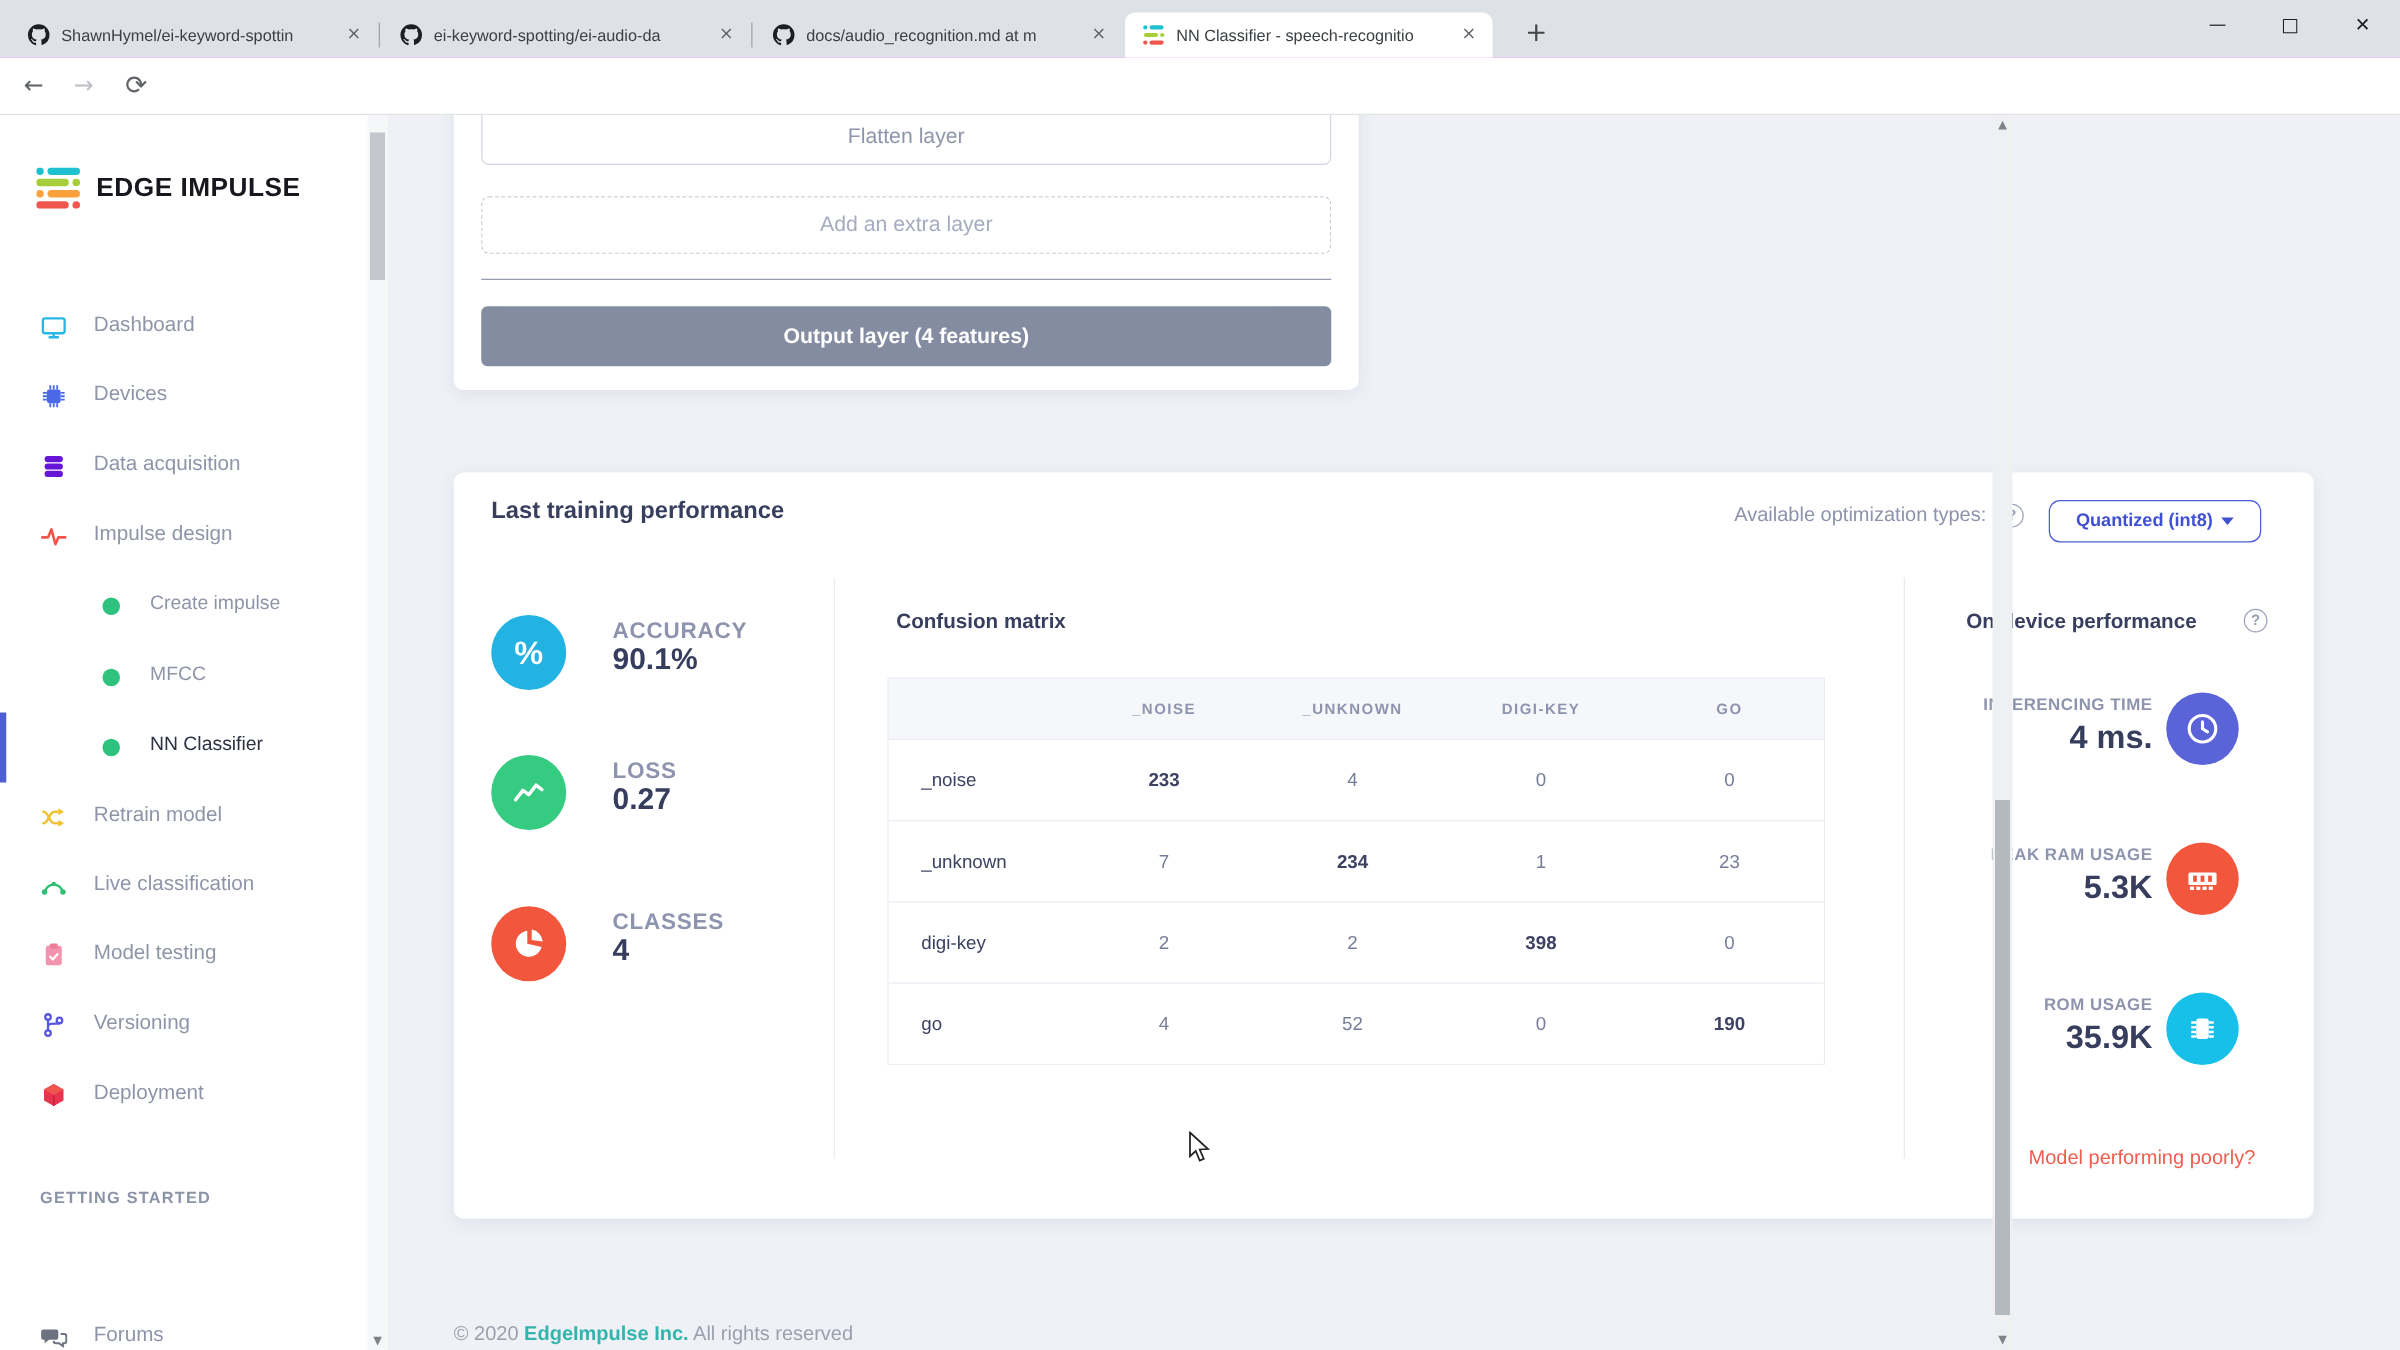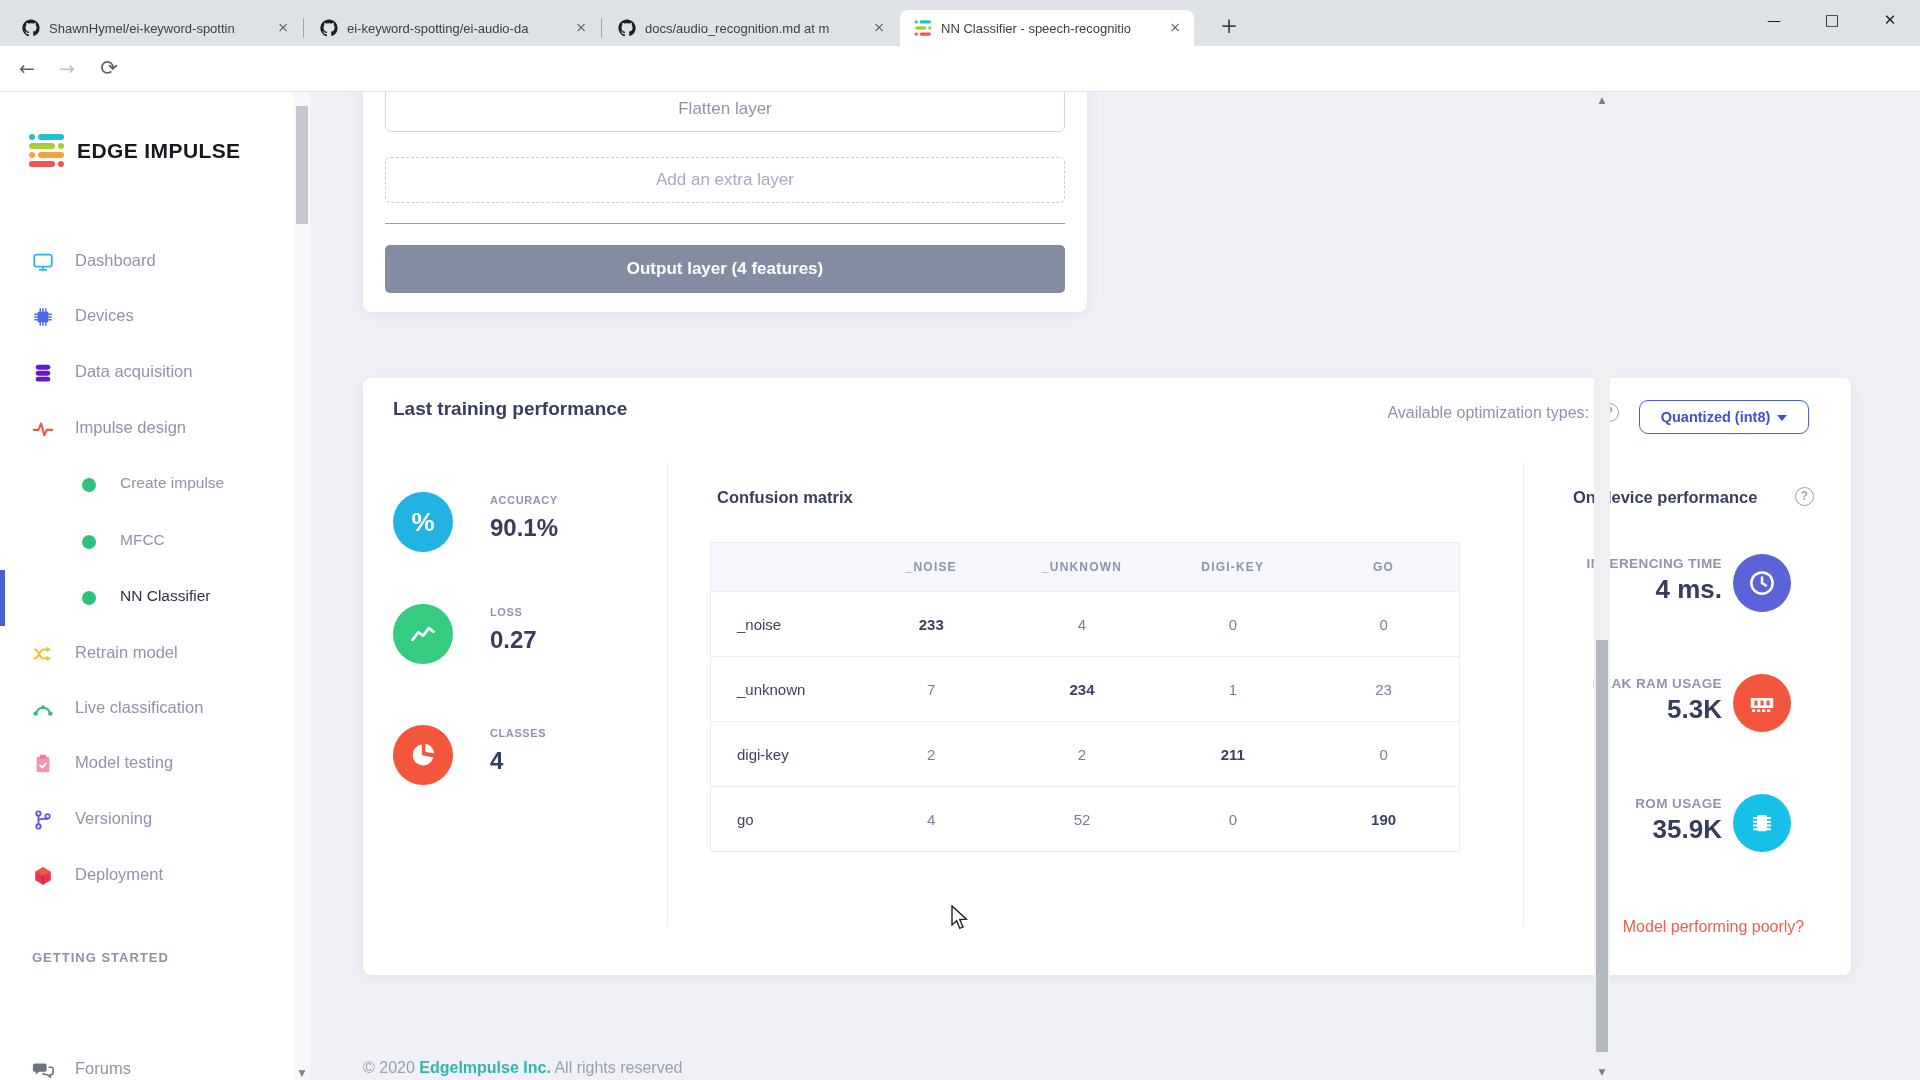--- a/index.html
+++ b/index.html
@@ -72,21 +72,21 @@
   .opt-label { position:absolute; right:262px; top:26px; font-size:16px; color:#8d93ab; }
   .qmark { position:absolute; width:19px; height:19px; border:1.5px solid #9aa0b6; border-radius:50%; color:#9aa0b6; font-size:12px; font-weight:700; text-align:center; line-height:17px; }
   .opt-q { right:232px; top:25px; }
   .optbtn { position:absolute; right:42px; top:22px; width:170px; height:34px; border:1px solid #4c5cd6; border-radius:9px; background:#fff; color:#4050d2; font-size:14.5px; font-weight:700; text-align:center; line-height:32px; }
   .optbtn .caret { display:inline-block; margin-left:7px; width:0; height:0; border-left:5px solid transparent; border-right:5px solid transparent; border-top:6px solid #4050d2; vertical-align:middle; }
 
   .vdiv { position:absolute; top:84px; width:1px; height:465px; background:#e8ebf2; }
 
   .metric { position:absolute; left:30px; width:270px; height:62px; }
   .metric .circ { position:absolute; left:0; top:0; width:60px; height:60px; border-radius:50%; display:flex; align-items:center; justify-content:center; color:#fff; }
-  .metric .mlabel { position:absolute; left:97px; top:2px; font-size:11px; font-weight:600; letter-spacing:.6px; color:#8e94ae; }
+  .metric .mlabel { position:absolute; left:97px; top:2px; font-size:18px; font-weight:600; letter-spacing:.6px; color:#8e94ae; }
   .metric .mvalue { position:absolute; left:97px; top:22px; font-size:24px; font-weight:700; color:#373d5c; }
   .circ-acc { background:#22b3e2; font-size:26px; font-weight:800; }
   .circ-loss { background:#35cb80; }
   .circ-cls { background:#f2573d; }
 
   .cm-title, .od-title { position:absolute; font-size:16.5px; font-weight:700; color:#383e5e; }
   .cmtable { position:absolute; left:347px; top:164px; width:750px; border:1px solid #e9ecf3; }
   .cmrow { display:flex; height:65px; border-top:1px solid #e9ecf3; background:#fff; }
   .cmhead { display:flex; height:48px; background:#f5f7fb; }
   .cmhead .cell { font-size:12px; font-weight:700; letter-spacing:1.2px; color:#8e94ae; }
@@ -374,21 +374,21 @@
             <div class="cell rowlabel">_unknown</div>
             <div class="cell">7</div>
             <div class="cell diag">234</div>
             <div class="cell">1</div>
             <div class="cell">23</div>
           </div>
           <div class="cmrow">
             <div class="cell rowlabel">digi-key</div>
             <div class="cell">2</div>
             <div class="cell">2</div>
-            <div class="cell diag">211</div>
+            <div class="cell diag">398</div>
             <div class="cell">0</div>
           </div>
           <div class="cmrow">
             <div class="cell rowlabel">go</div>
             <div class="cell">4</div>
             <div class="cell">52</div>
             <div class="cell">0</div>
             <div class="cell diag">190</div>
           </div>
         </div>

